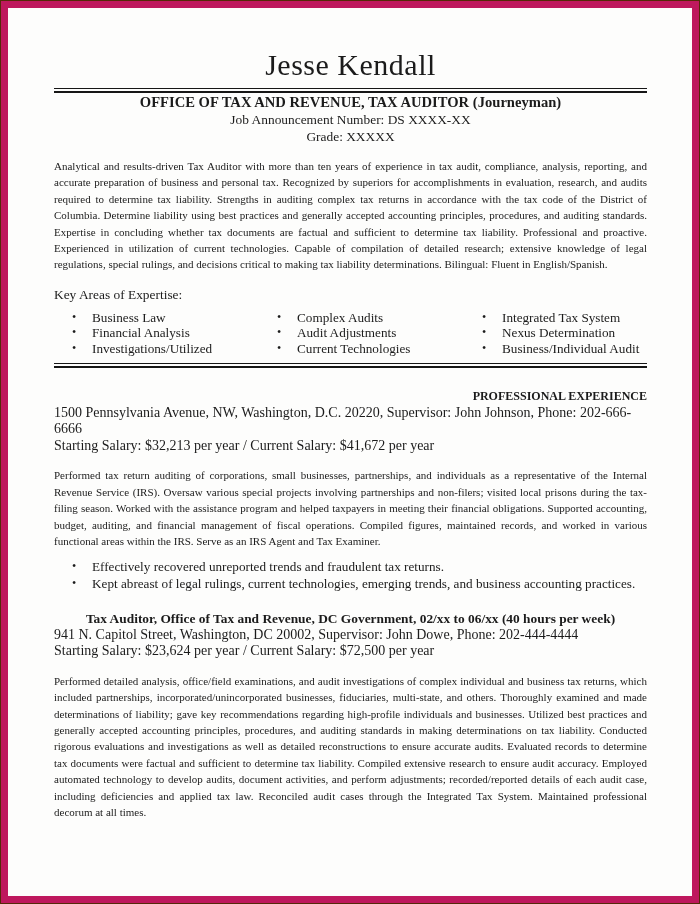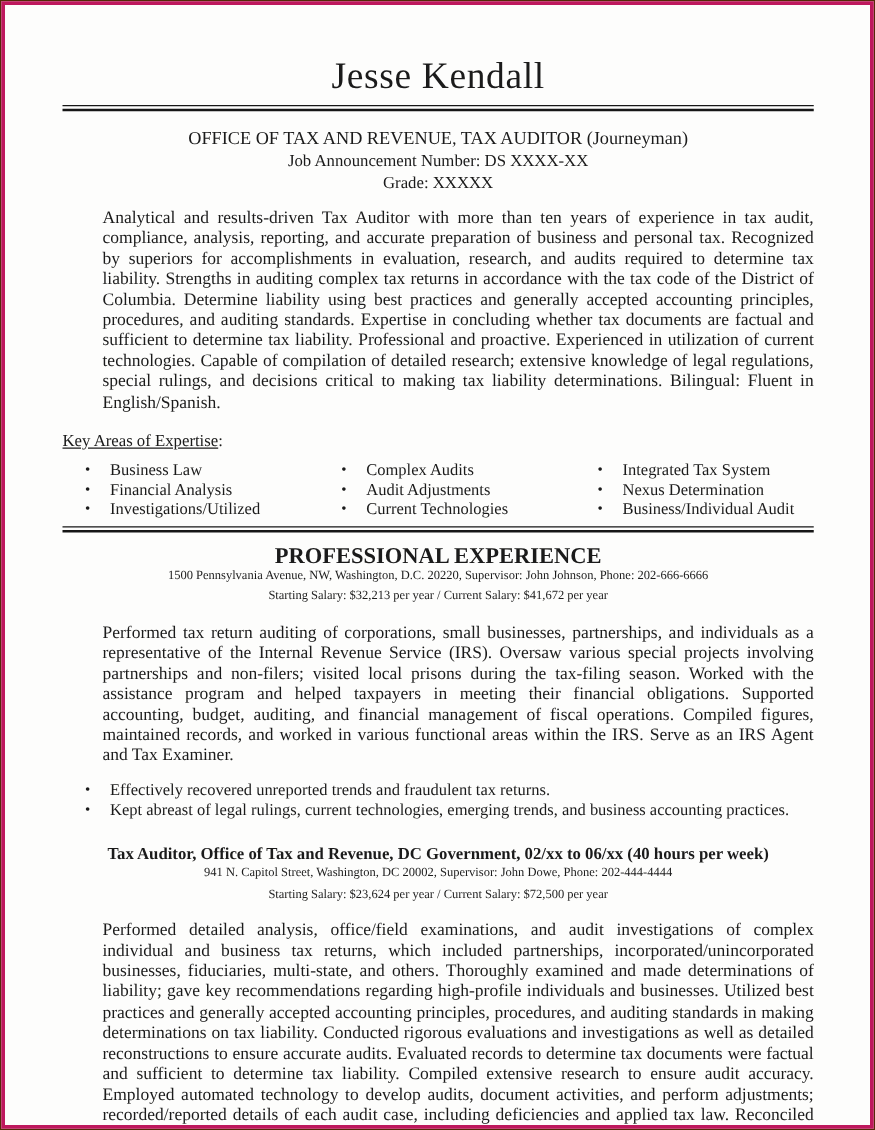--- a/index.html
+++ b/index.html
@@ -12,21 +12,21 @@
     position: relative;
     width: 700px; height: 904px;
     box-sizing: border-box;
     background: #552a08;           
     padding: 1px;
   }
   .page {
     width: 100%; height: 100%;
     box-sizing: border-box;
     background: #fdfdfc;
-    border: 3px solid #be185d;     
+    border: 7px solid #be185d;     
     padding: 40px 45px 0 46px;
     color: #1b1b1b;
     overflow: hidden;
   }
   .name {
     font-size: 30px;
     text-align: center;
     line-height: 34px;
     letter-spacing: 0.5px;
   }
@@ -35,79 +35,77 @@
     text-align: center;
     line-height: 17.5px;
   }
   .rule {
     height: 2px;
     border-top: 1px solid #161616;
     border-bottom: 2px solid #161616;
     margin-top: 6px;
   }
   .pos-title {
-    font-weight: normal;
+    font-weight: bold;
     font-size: 14.6px;
     text-align: center;
-    margin-top: 13px;
     line-height: 18px;
   }
   .pos-line {
     font-size: 13.4px;
     text-align: center;
     line-height: 17px;
   }
   .para {
-    font-size: 14px;
+    font-size: 11px;
     line-height: 16.4px;
     text-align: justify;
     margin-top: 13px;
-    margin-left: 32px;
   }
   .expertise-heading {
     font-size: 13.4px;
     margin-top: 13px;
     line-height: 17px;
   }
-  .expertise-heading .underlined { text-decoration: underline; }
+  .expertise-heading .underlined { }
   .exp-grid {
     display: grid;
     grid-template-columns: 205px 205px 1fr;
     padding-left: 18px;
     margin-top: 7px;
   }
   .exp-item {
     display: flex;
     font-size: 13.2px;
     line-height: 15.6px;
   }
   .bullet-glyph {
     width: 20px;
     flex: 0 0 20px;
     text-align: left;
     font-size: 12px;
   }
   .section-heading {
-    text-align: center;
+    text-align: right;
     font-weight: bold;
-    font-size: 18px;
-    margin-top: 9px;
+    font-size: 12px;
+    margin-top: 19px;
     line-height: 18px;
   }
   .job { margin-top: 0; }
   .job-title {
     text-align: center;
     font-weight: bold;
     font-size: 13.4px;
     margin-top: 14px;
     line-height: 17px;
   }
   .job-line {
-    text-align: center;
-    font-size: 10px;
+    text-align: left;
+    font-size: 14px;
     line-height: 16.6px;
   }
   .job-bullets { margin-top: 10px; }
   .job-bullet {
     display: flex;
     padding-left: 18px;
     font-size: 13.2px;
     line-height: 15.6px;
     margin-bottom: 1px;
   }

